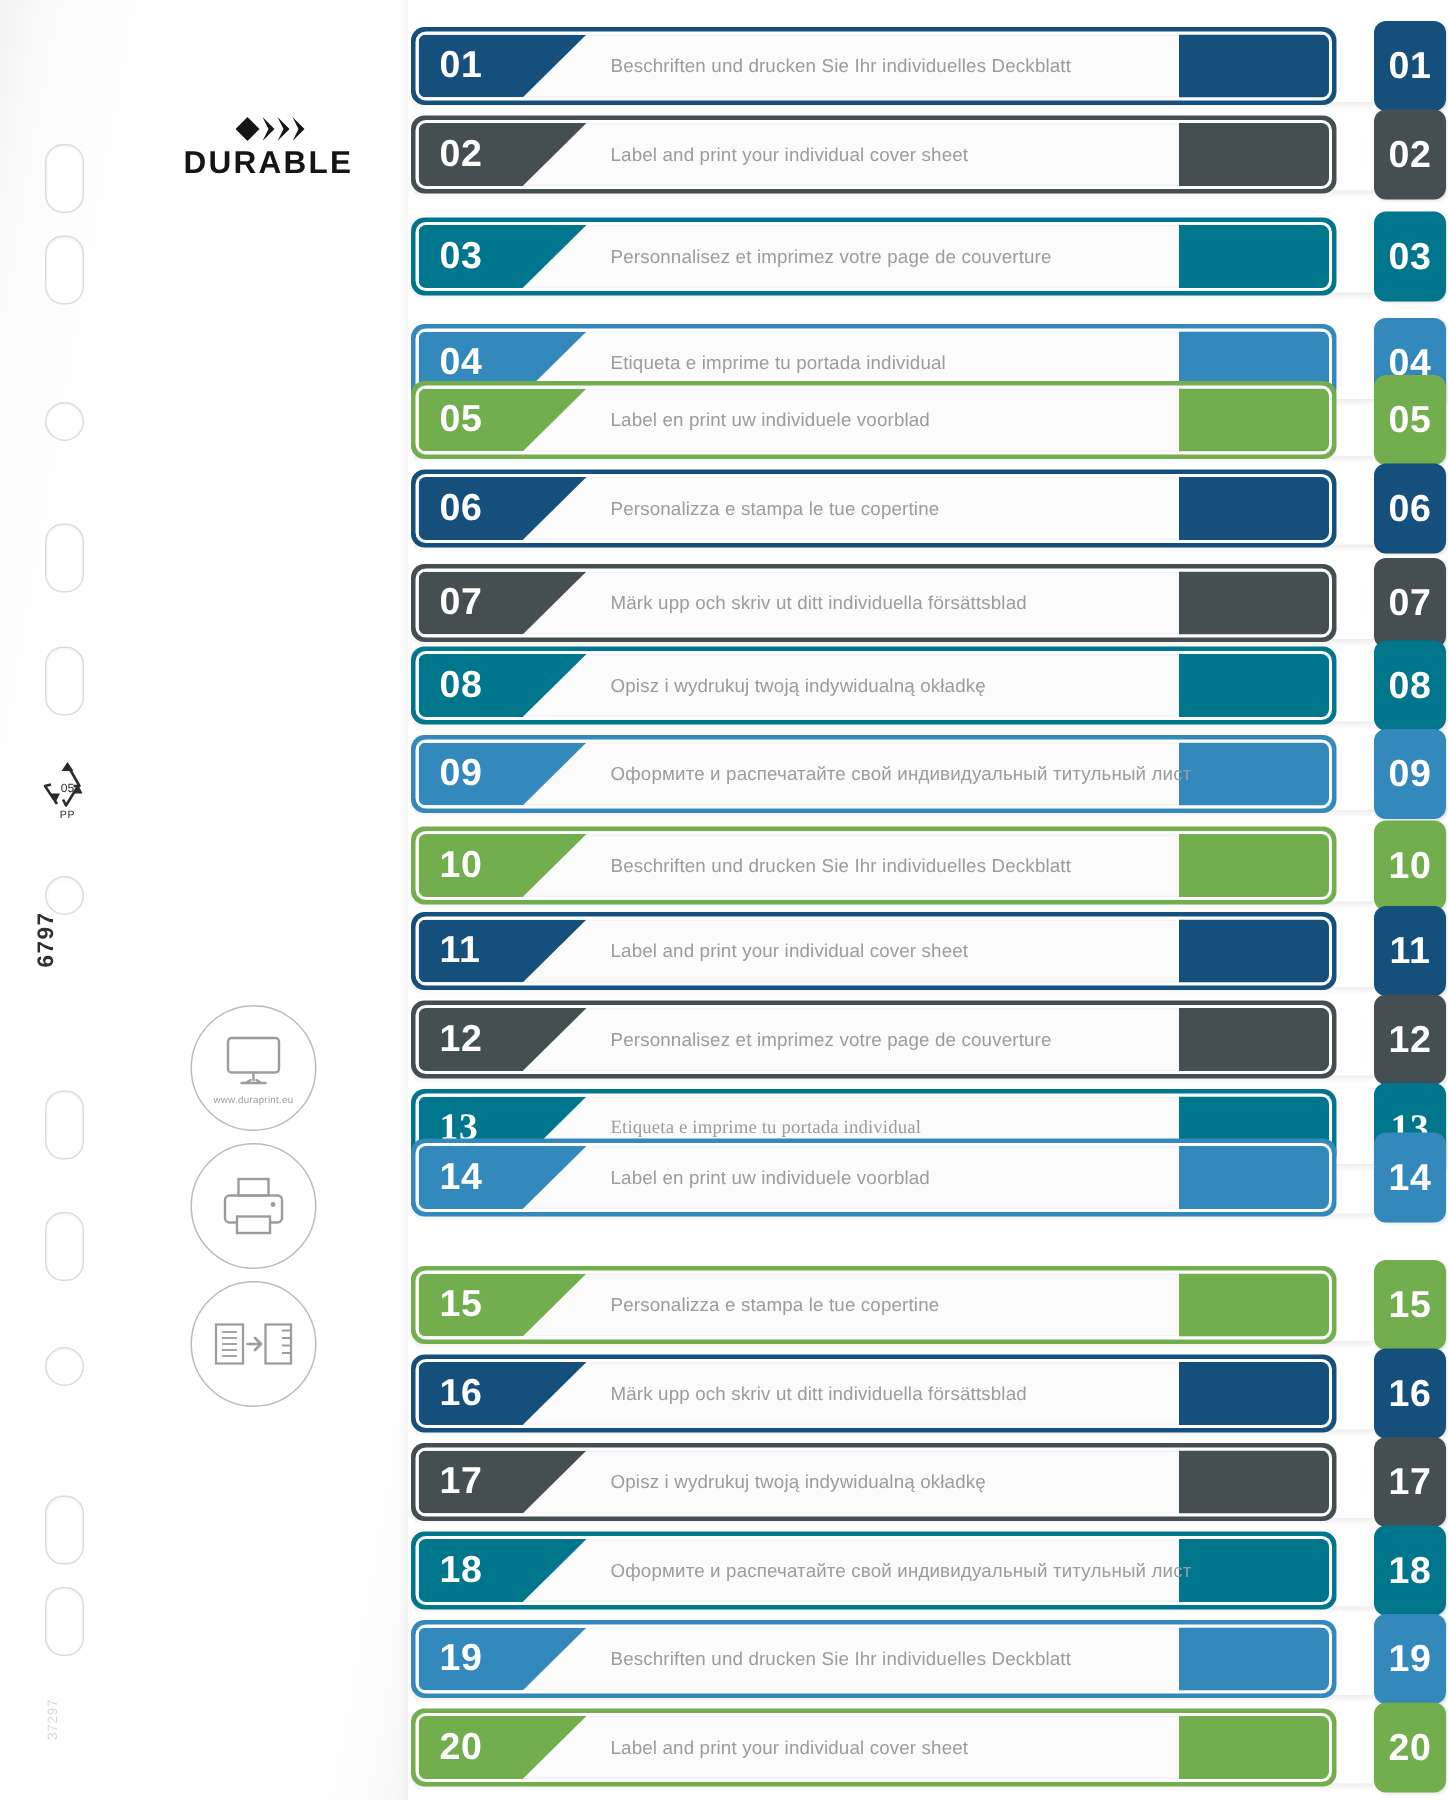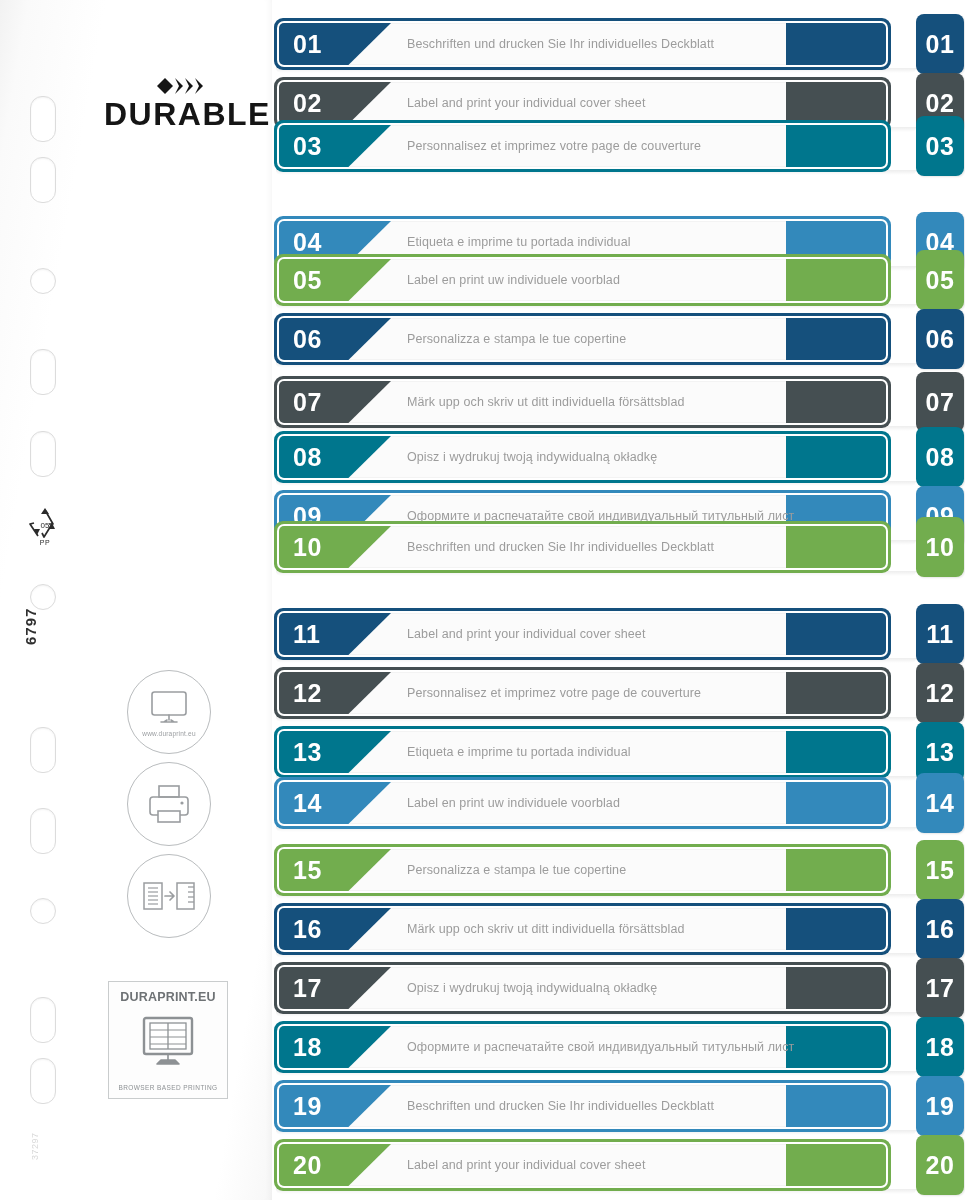--- a/index.html
+++ b/index.html
@@ -31,21 +31,21 @@
   .hole.round{height:24px;border-radius:50%;}
 
   .logo{
     position:absolute;left:104px;top:76px;width:150px;text-align:center;
   }
   .logo-mark{
     display:block;margin:0 auto 2px auto;width:64px;height:20px;
   }
   .logo-word{
     font-family:"Liberation Sans", sans-serif;
-    font-weight:bold;font-size:32px;letter-spacing:1.5px;
+    font-weight:bold;font-size:21px;letter-spacing:1.5px;
     color:#151515;line-height:1;
   }
 
   .recycle{
     position:absolute;left:22px;top:505px;width:46px;height:46px;
     text-align:center;
   }
   .recycle .pp{
     font-size:7px;color:#2b2b2b;letter-spacing:.5px;margin-top:-6px;
     font-family:"Liberation Sans", sans-serif;
@@ -223,35 +223,20 @@
         <rect x="37" y="7" width="17" height="26" fill="none" stroke="#9a9da0" stroke-width="1.5"></rect>
         <g stroke="#9a9da0" stroke-width="1.3">
           <line x1="48" y1="11" x2="54" y2="11"></line>
             <line x1="48" y1="16" x2="54" y2="16"></line>
           <line x1="48" y1="21" x2="54" y2="21"></line>
             <line x1="48" y1="26" x2="54" y2="26"></line>
         </g>
       </svg>
     </div>
 
-    <div class="dpbox">
-      <div class="ttl">DURAPRINT.EU</div>
-      <svg width="74" height="58" viewBox="0 0 74 58">
-        <rect x="13" y="3" width="48" height="36" rx="2" fill="none" stroke="#8d9194" stroke-width="2.4"></rect>
-        <rect x="19" y="8" width="36" height="26" fill="#ffffff" stroke="#8d9194" stroke-width="1.3"></rect>
-        <line x1="37" y1="8" x2="37" y2="34" stroke="#8d9194" stroke-width="1.3"></line>
-        <g stroke="#8d9194" stroke-width="1.1">
-          <line x1="19" y1="15" x2="55" y2="15"></line>
-          <line x1="19" y1="22" x2="55" y2="22"></line>
-          <line x1="19" y1="29" x2="55" y2="29"></line>
-        </g>
-        <path d="M37 39 L37 45 M26 49 L48 49 L44 45 L30 45 Z" fill="#8d9194" stroke="#8d9194" stroke-width="1.6" stroke-linejoin="round"></path>
-      </svg>
-      <div class="sub">BROWSER BASED PRINTING</div>
-    </div>
   </div>
 
   <div class="tabs" id="tabs">
       <div class="row" style="top: 18px;">
         <div class="rowshadow"></div>
         <div class="capsule" style="background:#15507c">
           <div class="capsule-inner">
             <div class="strip">
               <div class="rpanel" style="background:#15507c"></div>
               <div class="numblk" style="background:#15507c">
@@ -275,21 +260,21 @@
                 <span class="n">02</span>
               </div>
               <div class="rowtext" style="color: rgb(156, 156, 156);">Label and print your individual cover sheet</div>
             </div>
           </div>
         </div>
         <div class="tabtag" style="background:#454f52">
           <span class="n">02</span>
         </div>
       </div>
-      <div class="row" style="top: 120px;">
+      <div class="row" style="top: 145px;">
         <div class="rowshadow"></div>
         <div class="capsule" style="background:#00768d">
           <div class="capsule-inner">
             <div class="strip">
               <div class="rpanel" style="background:#00768d"></div>
               <div class="numblk" style="background:#00768d">
                 <span class="n">03</span>
               </div>
               <div class="rowtext" style="color: rgb(156, 156, 156);">Personnalisez et imprimez votre page de couverture</div>
             </div>
@@ -394,21 +379,21 @@
                 <span class="n">09</span>
               </div>
               <div class="rowtext" style="color: rgb(156, 156, 156);">Оформите и распечатайте свой индивидуальный титульный лист</div>
             </div>
           </div>
         </div>
         <div class="tabtag" style="background:#3389bb">
           <span class="n">09</span>
         </div>
       </div>
-      <div class="row" style="top: 521px;">
+      <div class="row" style="top: 551px;">
         <div class="rowshadow"></div>
         <div class="capsule" style="background:#72ad4e">
           <div class="capsule-inner">
             <div class="strip">
               <div class="rpanel" style="background:#72ad4e"></div>
               <div class="numblk" style="background:#72ad4e">
                 <span class="n">10</span>
               </div>
               <div class="rowtext" style="color: rgb(156, 156, 156);">Beschriften und drucken Sie Ihr individuelles Deckblatt</div>
             </div>
@@ -445,38 +430,38 @@
                 <span class="n">12</span>
               </div>
               <div class="rowtext" style="color: rgb(156, 156, 156);">Personnalisez et imprimez votre page de couverture</div>
             </div>
           </div>
         </div>
         <div class="tabtag" style="background:#454f52">
           <span class="n">12</span>
         </div>
       </div>
-      <div class="row" style="top: 726px;">
+      <div class="row" style="top: 726px; font-family: Liberation Serif, serif;">
         <div class="rowshadow"></div>
         <div class="capsule" style="background:#00768d">
           <div class="capsule-inner">
             <div class="strip">
               <div class="rpanel" style="background:#00768d"></div>
               <div class="numblk" style="background:#00768d">
                 <span class="n">13</span>
               </div>
               <div class="rowtext" style="color: rgb(156, 156, 156);">Etiqueta e imprime tu portada individual</div>
             </div>
           </div>
         </div>
         <div class="tabtag" style="background:#00768d">
           <span class="n">13</span>
         </div>
       </div>
-      <div class="row" style="top: 777px;">
+      <div class="row" style="top: 759px;">
         <div class="rowshadow"></div>
         <div class="capsule" style="background:#3389bb">
           <div class="capsule-inner">
             <div class="strip">
               <div class="rpanel" style="background:#3389bb"></div>
               <div class="numblk" style="background:#3389bb">
                 <span class="n">14</span>
               </div>
               <div class="rowtext" style="color: rgb(156, 156, 156);">Label en print uw individuele voorblad</div>
             </div>

